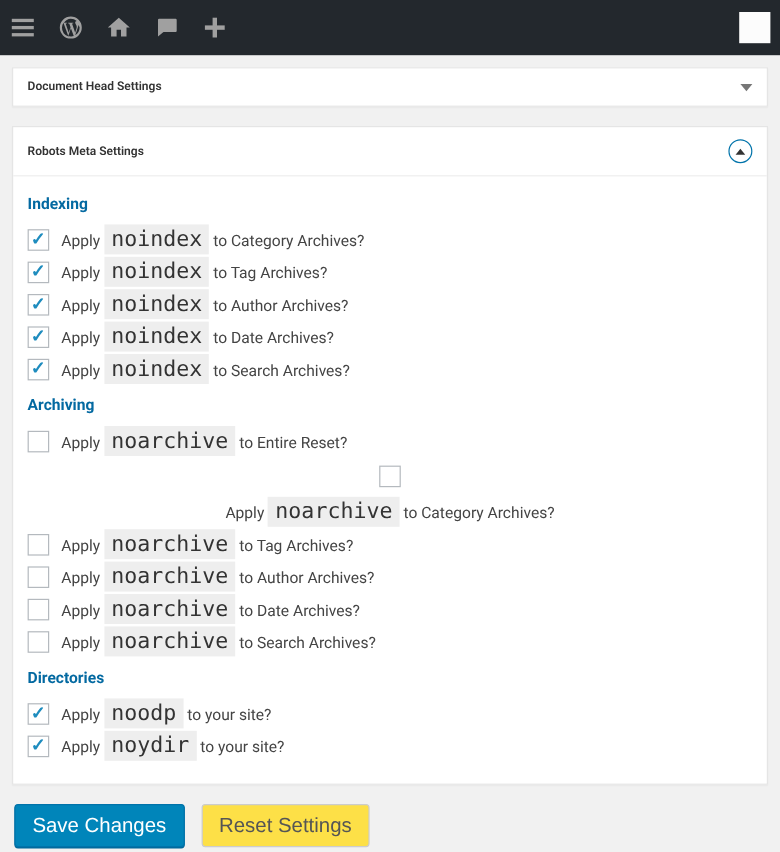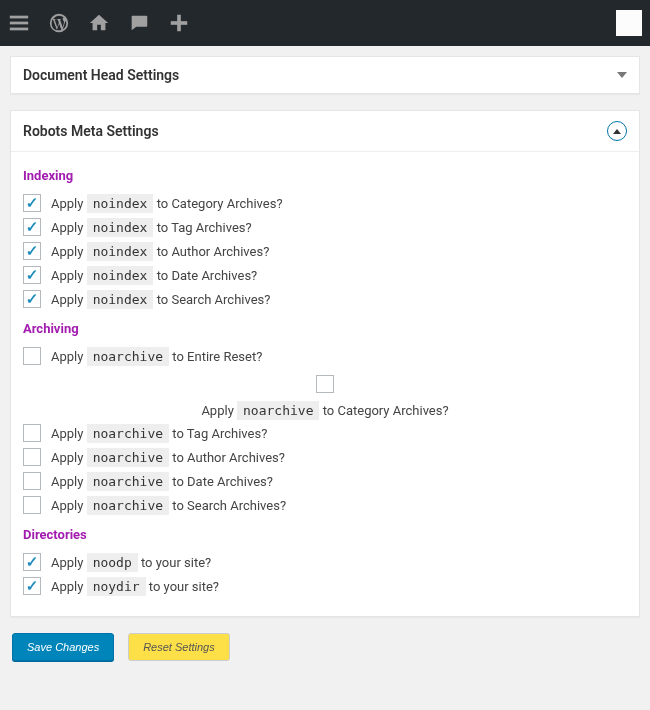--- a/index.html
+++ b/index.html
@@ -29,21 +29,21 @@
     border: 1px solid #e5e5e5;
     box-shadow: 0 1px 1px rgba(0,0,0,0.04);
     margin-bottom: 16px;
   }
   .panel-header {
     display: flex;
     align-items: center;
     justify-content: space-between;
     padding: 10px 12px;
     font-weight: 600;
-    font-size: 14px;
+    font-size: 10px;
     color: #333;
     cursor: pointer;
   }
   .panel-header .tri-down {
     width: 0; height: 0;
     border-left: 5px solid transparent;
     border-right: 5px solid transparent;
     border-top: 6px solid #777;
   }
   .panel-header .tri-up-circle {
@@ -59,21 +59,21 @@
     border-right: 4px solid transparent;
     border-bottom: 5px solid #333;
   }
   .panel-body {
     border-top: 1px solid #eee;
     padding: 14px 12px 18px;
   }
   .section-title {
     font-weight: 700;
     font-size: 13px;
-    color: #a21caf;
+    color: #0369a1;
     margin: 10px 0 8px;
   }
   .section-title.first { margin-top: 2px; }
   .opt-row {
     display: flex;
     align-items: center;
     gap: 10px;
     padding: 3px 0;
     font-size: 13px;
     color: #444;
@@ -92,32 +92,31 @@
     content: "✓";
     color: #1e8cbe;
     font-weight: 700;
     font-size: 15px;
     line-height: 1;
   }
   .code {
     font-family: Consolas, Menlo, monospace;
     background: #eee;
     padding: 2px 6px;
-    font-size: 13px;
+    font-size: 18px;
     color: #333;
   }
   .spacer-sm { margin-top: 4px; flex-direction: column; }
   .button-row { display: flex; gap: 14px; margin-top: 4px; padding: 0 2px; }
   .btn {
-    font-size: 11px;
+    font-size: 17px;
     padding: 7px 14px;
     border-radius: 3px;
     cursor: pointer;
     border: 1px solid;
-    font-style: italic;
   }
   .btn-primary {
     background: #0085ba;
     border-color: #0073aa;
     color: #fff;
     box-shadow: 0 1px 0 #006799;
   }
   .btn-secondary {
     background: #fde047;
     border-color: #ccc;

